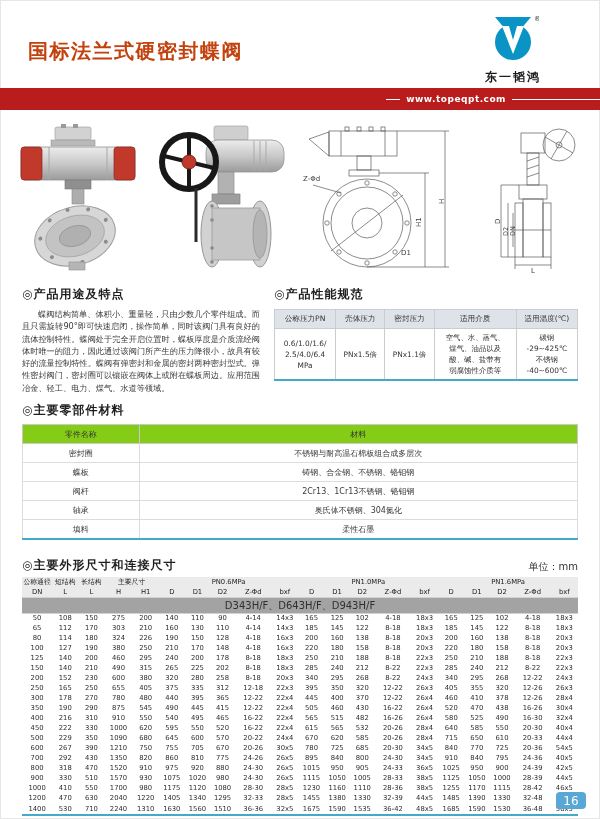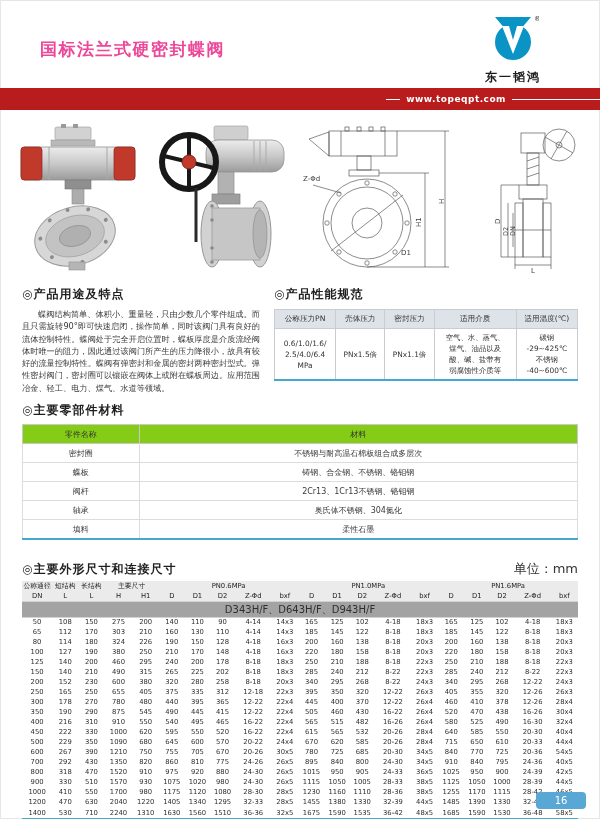--- a/index.html
+++ b/index.html
@@ -8,22 +8,22 @@
     font-family:"DejaVu Sans","Liberation Sans",sans-serif;
     background:#ffffff; color:#333;
   }
   .page {
     position:relative; width:600px; height:819px; background:#fff;
     box-shadow: inset 0 0 0 1px #e6e6e6; overflow:hidden;
   }
   
   .header { position:relative; height:88px; }
   .page-title {
-    position:absolute; left:40px; top:38px;
-    font-size:17px; font-weight:bold; color:#ec4899; letter-spacing:1.5px;
+    position:absolute; left:28px; top:38px;
+    font-size:20px; font-weight:bold; color:#c2410c; letter-spacing:1.5px;
   }
   .logo-block { position:absolute; right:52px; top:14px; width:70px; text-align:center; }
   .brand-name { font-size:12px; font-weight:bold; color:#1d1d1d; letter-spacing:2px; margin-top:1px; }
   
   .banner {
     height:22px; background:#b91c1c; display:flex; align-items:center;
     justify-content:flex-end;
   }
   .banner .rule { height:1px; background:#fff; }
   .banner .rule.pre { width:14px; margin-right:6px; }
@@ -65,38 +65,38 @@
     font-size:8px; padding:3.5px 2px; color:#333;
   }
   .materials-table td {
     border:1px solid #dcdcdc; font-size:8px; text-align:center;
     padding:3.5px 2px; color:#3a3a3a;
   }
   .materials-table td:first-child, .materials-table th:first-child { width:21%; }
   
   .dims-wrap { padding:9px 22px 0 22px; }
   .dims-head-row { display:flex; justify-content:space-between; align-items:flex-end; }
-  .unit-label { font-size:13px; color:#333;margin-top:11px; }
+  .unit-label { font-size:10px; color:#333;margin-top:11px; }
   .dims-table { margin-top:3px; table-layout:fixed; border-bottom:2px solid #45a9cc; }
   .dims-table th {
     font-weight:normal; font-size:6.8px; color:#222; background:#ebebeb;
     padding:0.5px 0; line-height:1.35; text-align:center; white-space:nowrap;
   }
   .dims-table td {
     font-size:6.8px; color:#2f2f2f; text-align:center; padding:0.6px 0;
     line-height:1.3; white-space:nowrap;
   }
   .dims-table .model-row td {
     border-top:1px solid #d2d2d2; border-bottom:1px solid #d2d2d2;
     background:#a3a3a3; font-size:10px;
   }
   
   .page-badge {
-    position:absolute; right:14px; bottom:10px; width:50px; height:17px;
-    background:#58a7d4; border-radius:4px; color:#fff; font-size:10px;
+    position:absolute; right:14px; bottom:10px; width:30px; height:17px;
+    background:#58a7d4; border-radius:4px; color:#fff; font-size:12px;
     display:flex; align-items:center; justify-content:center;
   }
   svg text { font-family:"DejaVu Sans",sans-serif; }
 </style>
 </head>
 <body>
 
 <div class="page">
 
   <div class="header">

